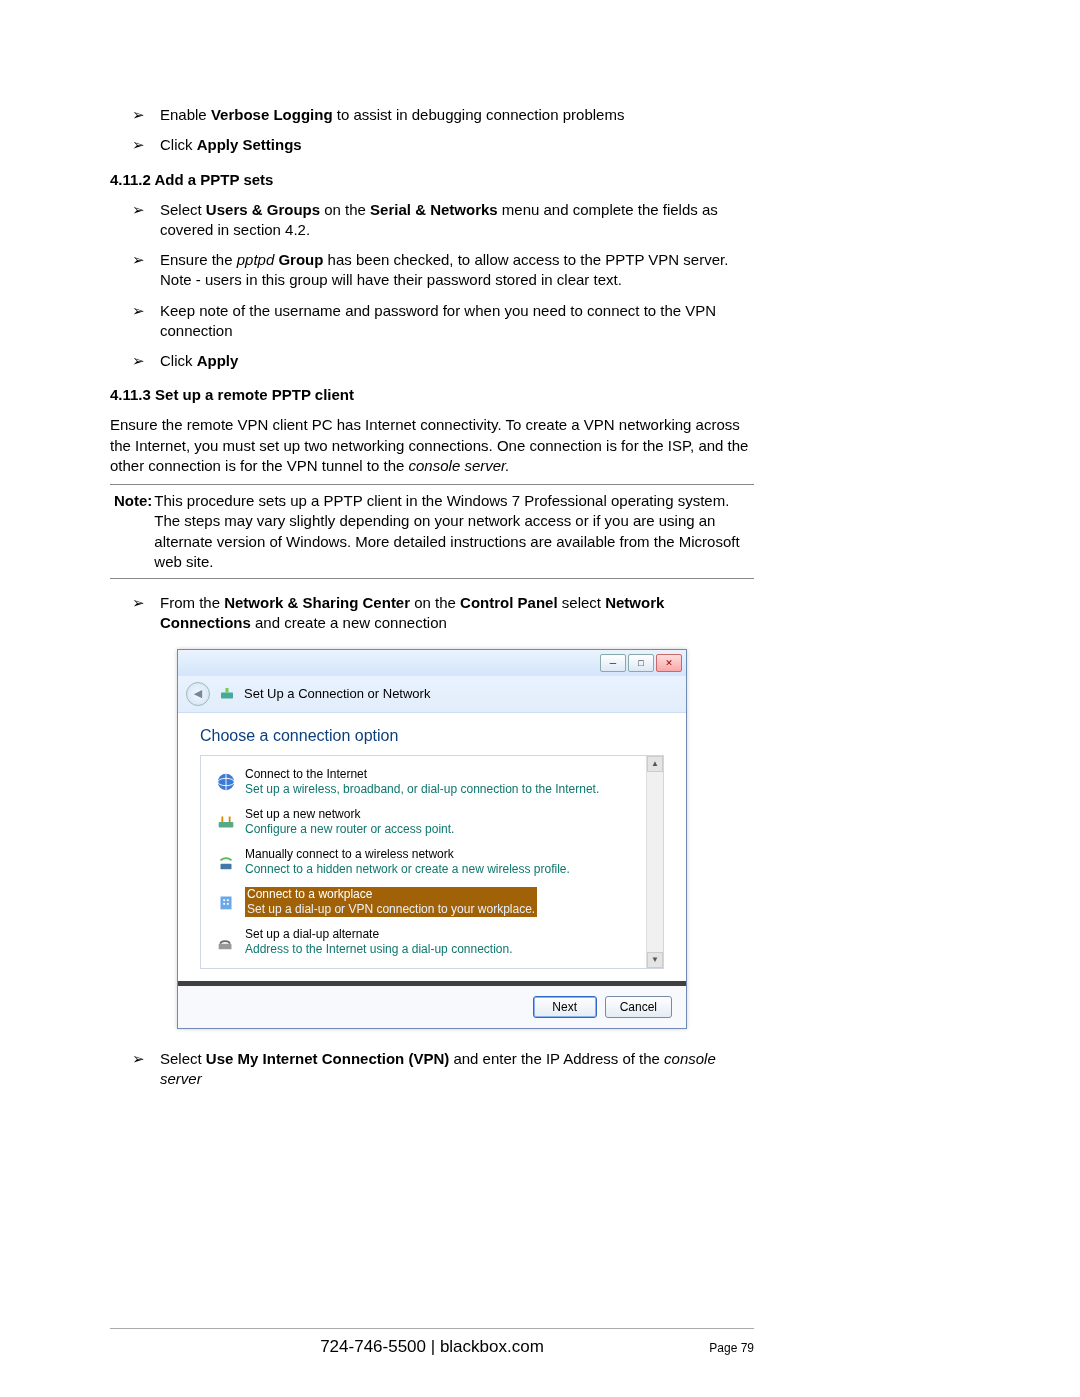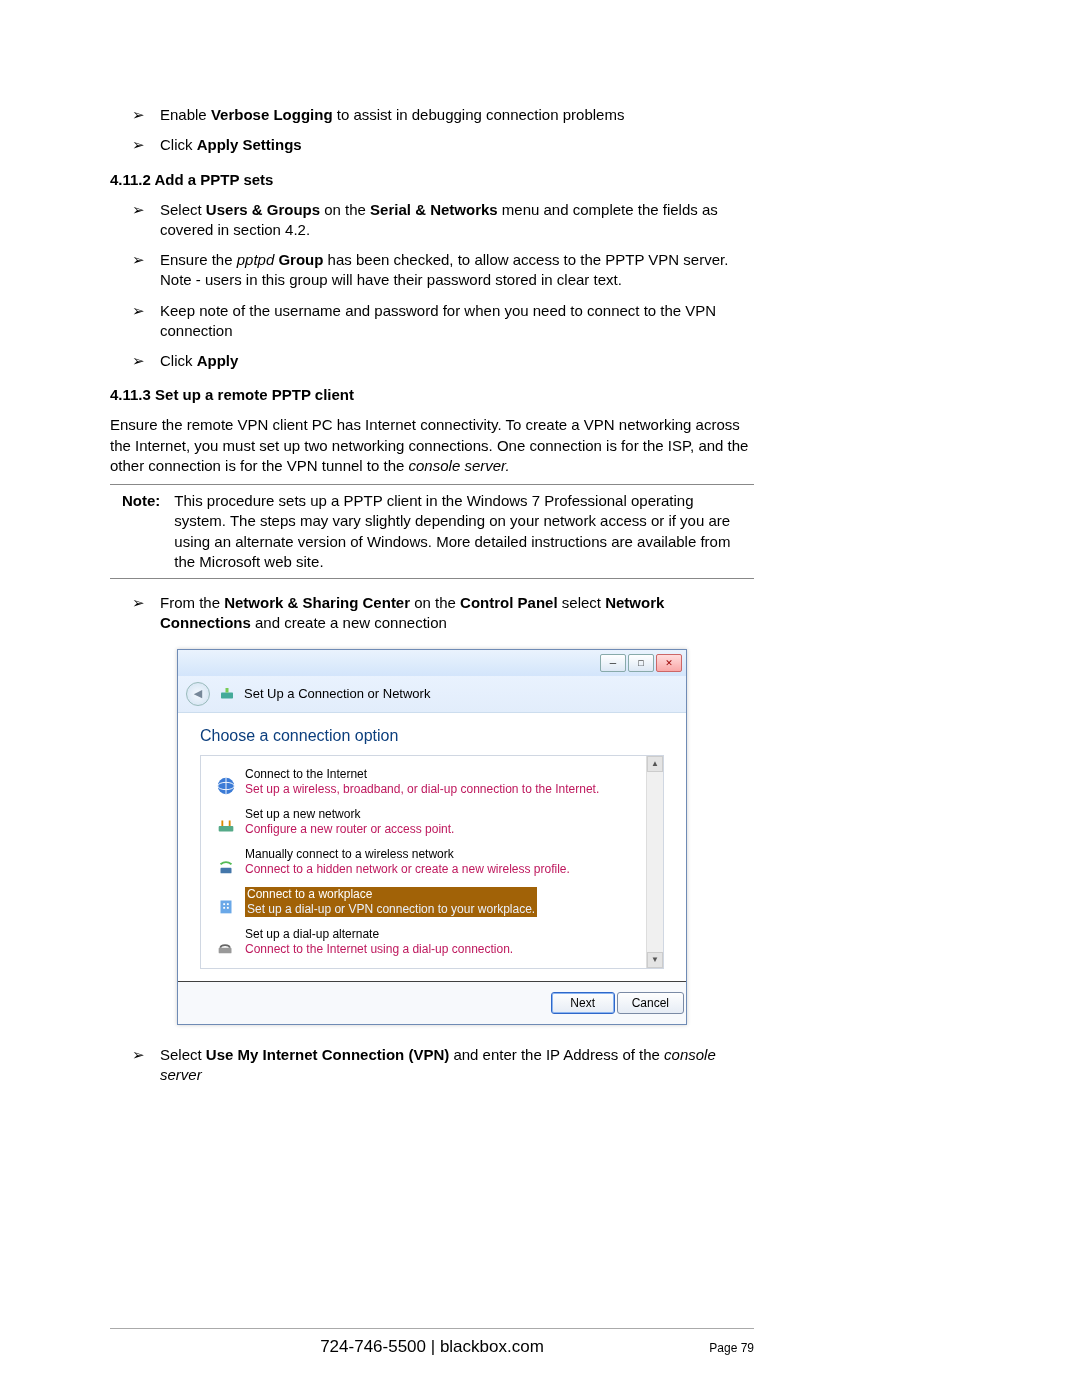--- a/index.html
+++ b/index.html
@@ -41,22 +41,22 @@
     margin: 0 0 8px 0;
     line-height: 1.35;
   }
   hr.thin {
     border: none;
     border-top: 1px solid #888;
     margin: 6px 0;
   }
   .note-block {
     display: flex;
-    gap: 14px;
-    margin: 4px 12px;
+    gap: 2px;
+    margin: 4px 4px;
     line-height: 1.35;
   }
   .note-label {
     font-weight: bold;
     flex-shrink: 0;
   }
   .b { font-weight: bold; }
   .i { font-style: italic; }
   
   .dialog-wrap {
@@ -137,44 +137,44 @@
   .scroll-arrow {
     height: 14px;
     background: #e4e4e4;
     border: 1px solid #ccc;
     display:flex;align-items:center;justify-content:center;
     font-size:8px;color:#555;
   }
   .option {
     display: flex;
     gap: 8px;
-    align-items: flex-end;
+    align-items: center;
     padding: 5px 26px 5px 14px;
     font-size: 12px;
     line-height: 1.25;
   }
   .option.selected .opt-text {
     background: #a16207;
     color: #fff;
     padding: 0 2px;
   }
   .option.selected .opt-text .sub { color:#eaf0fb; }
   .opt-icon {
     width: 22px; height: 22px;
     flex-shrink: 0;
   }
   .opt-text .title { color:#000; display:block; }
-  .opt-text .sub { color:#be185d; display:block; }
+  .opt-text .sub { color:#0f766e; display:block; }
   .option.selected .opt-text .title { color:#fff; }
   .button-row {
     display: flex;
     justify-content: flex-end;
-    gap: 2px;
-    padding: 10px 2px;
-    border-top: 1px solid #404040;
+    gap: 8px;
+    padding: 10px 14px;
+    border-top: 5px solid #404040;
     background: #f7f9fc;
   }
   .btn {
     min-width: 64px;
     padding: 3px 14px;
     font-size: 12px;
     border: 1px solid #7a8aa5;
     border-radius: 3px;
     background: linear-gradient(#fefefe,#e6ecf5);
     cursor: pointer;
@@ -309,21 +309,21 @@
                   <span class="sub">Set up a dial-up or VPN connection to your workplace.</span>
                 </div>
               </div>
               <div class="option">
                 <svg class="opt-icon" viewBox="0 0 24 24">
                   <rect x="4" y="14" width="14" height="6" fill="#999" rx="1"></rect>
                   <path d="M6 14c0-4 10-4 10 0" stroke="#666" stroke-width="2" fill="none"></path>
                 </svg>
                 <div class="opt-text">
                   <span class="title">Set up a dial-up alternate</span>
-                  <span class="sub">Connect to the Internet using a dial-up connection.</span>
+                  <span class="sub">Address to the Internet using a dial-up connection.</span>
                 </div>
               </div>
             </div>
           <div class="scrollbar">
             <div class="scroll-arrow">▲</div>
             <div style="flex:1"></div>
             <div class="scroll-arrow" style="position:absolute;bottom:0;left:0;right:0;">▼</div>
           </div>
         </div>
       </div>

